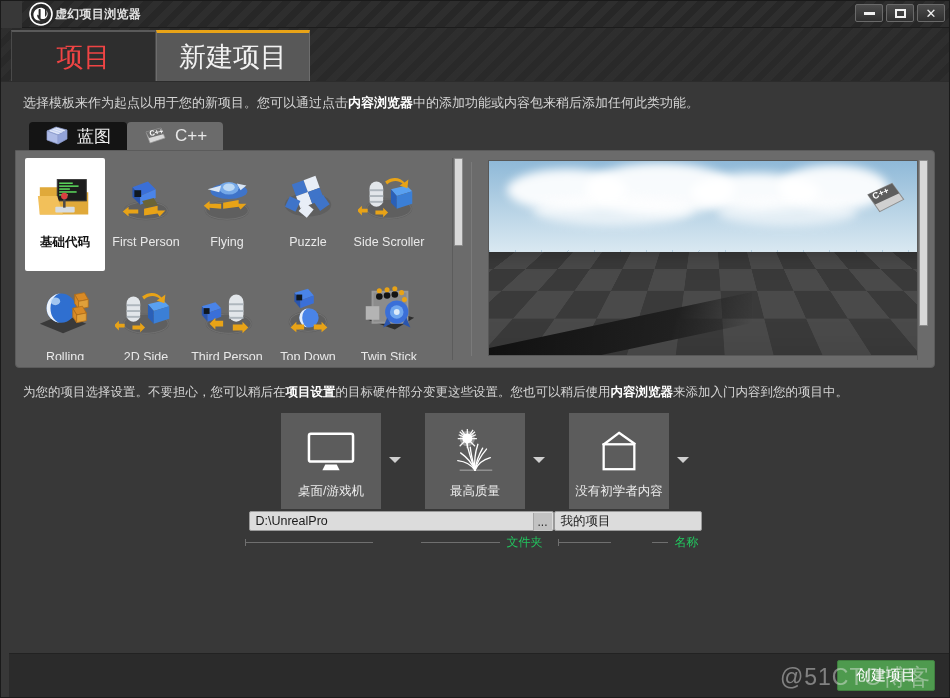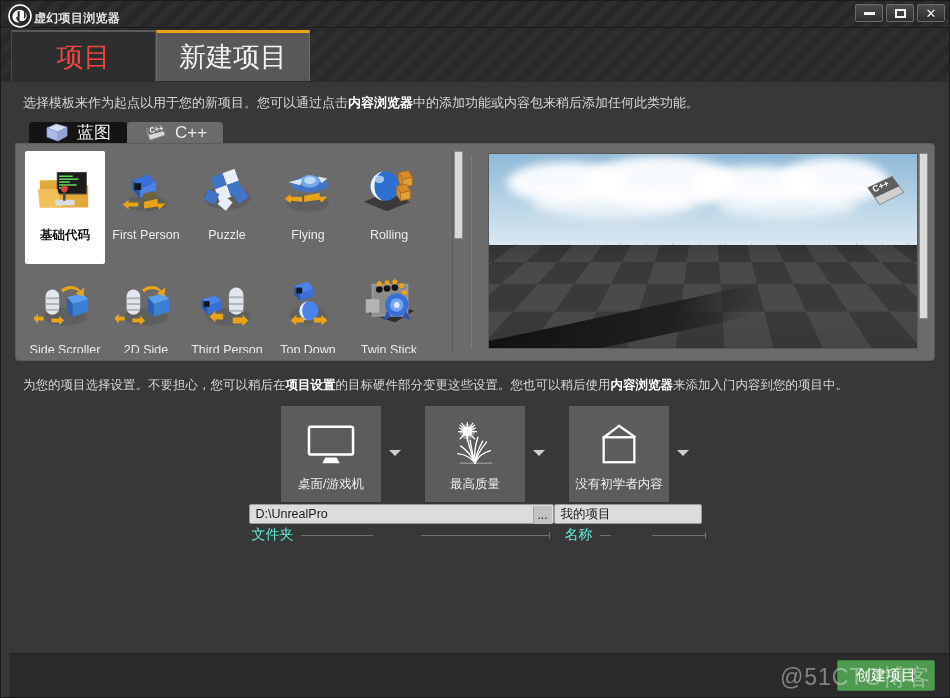--- a/index.html
+++ b/index.html
@@ -18,21 +18,21 @@
 
   
   .titlebar {
     position: relative;
     height: 27px;
     background:
       repeating-linear-gradient(-45deg,
         #2e2e2e 0px, #2e2e2e 7px,
         #272727 7px, #272727 14px);
     border-bottom: 1px solid #1c1c1c;
-    display: flex; align-items: flex-end;
+    display: flex; align-items: center; margin-left: 21px;
   }
   .ue-logo {
     width: 28px; height: 22px;
     margin-left: 5px;
     display: flex; align-items: center; justify-content: center;
     flex: 0 0 auto;
   }
   .ue-logo svg { display:block; }
   .title-text {
     font-size: 12px;
@@ -103,21 +103,21 @@
     font-size: 13px; color: #d5d5d5;
     padding: 12px 12px 10px 12px;
     line-height: 1.4;
   }
   .desc b { color: #ffffff; font-weight: bold; }
 
   
   .bp-tabs { display: flex; padding-left: 18px; align-items: flex-end; }
   .bp-tab {
     display: flex; align-items: center; gap: 8px;
-    height: 21px; padding: 0 16px;
+    height: 28px; padding: 0 16px;
     border-radius: 4px 4px 0 0;
     font-size: 17px;
   }
   .bp-tab.off { background: #141414; color: #ededed; }
   .bp-tab.on  { background: #6b6b6b; color: #e8e8e8; }
   .bp-ico { width: 24px; height: 22px; flex:0 0 auto; }
 
   
   .template-panel {
     margin: 0 4px;
@@ -287,22 +287,22 @@
     display: flex; align-items: center; justify-content: center;
     font-size: 12px; color: #2b2b2b; line-height: 1;
   }
   .name-field { width: 148px; }
   .caption-row {
     display: flex; justify-content: center; gap: 8px;
     margin-top: 4px;
   }
   .caption {
     position: relative;
-    display: flex; align-items: center; justify-content: flex-start;
-    font-size: 14px; color: #5eead4;
+    display: flex; align-items: center; justify-content: flex-end;
+    font-size: 12px; color: #22c55e;
     height: 14px;
   }
   .caption.w1 { width: 305px; }
   .caption.w2 { width: 148px; }
   .caption .line {
     position: absolute; top: 50%; height: 1px; background: #6f6f6f;
   }
   .caption .line.l { left: 0; right: 58%; }
   .caption .line.r { right: 0; left: 58%; }
   .caption.w2 .line.l { right: 64%; }
@@ -443,20 +443,37 @@
                 <path d="M18 22 L34 16 L42 24 L26 31 Z" fill="#3a6fd8"></path>
                 <path d="M18 22 L26 31 L26 40 L18 32 Z" fill="#2a55ad"></path>
                 <path d="M26 31 L42 24 L42 33 L26 40 Z" fill="#4a84e8"></path>
                 <rect x="20" y="25" width="7" height="7" fill="#101820"></rect>
                 <path d="M28 36 L40 33 L44 40 L32 43 Z" fill="#6b6436"></path>
                 <path d="M30 44 L44 41 L44 46 L52 46 L46 52 L44 49 L30 51 Z" fill="#e8a317"></path>
                 <path d="M24 45 L14 45 L14 42 L8 47 L14 52 L14 49 L24 49 Z" fill="#e8a317"></path>
               </svg>
             </div>
             <div class="tpl-label">First Person</div>
+          </div>
+
+          <div class="tpl-item">
+            <div class="tpl-thumb">
+              <svg viewBox="0 0 64 64" width="62" height="62">
+                <ellipse cx="32" cy="46" rx="23" ry="10" fill="#5f5f5f"></ellipse>
+                <ellipse cx="32" cy="46" rx="22" ry="9" fill="none" stroke="#7b7b7b" stroke-width=".7"></ellipse>
+                <ellipse cx="34" cy="26" rx="19" ry="8" fill="#3f74c9"></ellipse>
+                <ellipse cx="34" cy="23" rx="10" ry="6.5" fill="#74a8e8"></ellipse>
+                <ellipse cx="34" cy="22" rx="6" ry="4" fill="#bcd9f5"></ellipse>
+                <path d="M12 24 L26 20 L24 27 Z" fill="#d9e6f5"></path>
+                <path d="M52 20 L42 18 L46 25 Z" fill="#d9e6f5"></path>
+                <path d="M28 38 L44 35 L44 39 L52 39 L46 45 L44 42 L28 44 Z" fill="#e8a317"></path>
+                <path d="M26 39 L14 39 L14 36 L8 41 L14 46 L14 43 L26 44 Z" fill="#e8a317"></path>
+              </svg>
+            </div>
+            <div class="tpl-label">Flying</div>
           </div>
 
           <div class="tpl-item">
             <div class="tpl-thumb">
               <svg viewBox="0 0 64 64" width="62" height="62">
                 <ellipse cx="32" cy="40" rx="24" ry="12" fill="#5f5f5f"></ellipse>
                 <g transform="rotate(-20 32 30)">
                   <rect x="20" y="14" width="13" height="13" fill="#3f74c9"></rect>
                   <rect x="33" y="14" width="13" height="13" fill="#e8eef7"></rect>
                   <rect x="20" y="27" width="13" height="13" fill="#e8eef7"></rect>
@@ -472,72 +489,55 @@
                   <rect x="25" y="40" width="11" height="11" fill="#e8eef7"></rect>
                 </g>
               </svg>
             </div>
             <div class="tpl-label">Puzzle</div>
           </div>
 
           <div class="tpl-item">
             <div class="tpl-thumb">
               <svg viewBox="0 0 64 64" width="62" height="62">
-                <ellipse cx="32" cy="46" rx="23" ry="10" fill="#5f5f5f"></ellipse>
-                <ellipse cx="32" cy="46" rx="22" ry="9" fill="none" stroke="#7b7b7b" stroke-width=".7"></ellipse>
-                <ellipse cx="34" cy="26" rx="19" ry="8" fill="#3f74c9"></ellipse>
-                <ellipse cx="34" cy="23" rx="10" ry="6.5" fill="#74a8e8"></ellipse>
-                <ellipse cx="34" cy="22" rx="6" ry="4" fill="#bcd9f5"></ellipse>
-                <path d="M12 24 L26 20 L24 27 Z" fill="#d9e6f5"></path>
-                <path d="M52 20 L42 18 L46 25 Z" fill="#d9e6f5"></path>
-                <path d="M28 38 L44 35 L44 39 L52 39 L46 45 L44 42 L28 44 Z" fill="#e8a317"></path>
-                <path d="M26 39 L14 39 L14 36 L8 41 L14 46 L14 43 L26 44 Z" fill="#e8a317"></path>
-              </svg>
-            </div>
-            <div class="tpl-label">Flying</div>
+                <ellipse cx="32" cy="44" rx="24" ry="11" fill="#5f5f5f"></ellipse>
+                <ellipse cx="32" cy="44" rx="23" ry="10" fill="none" stroke="#7b7b7b" stroke-width=".7"></ellipse>
+                <rect x="12" y="16" width="14" height="26" rx="7" fill="#e2e6ea"></rect>
+                <rect x="12" y="24" width="14" height="2" fill="#aeb6bd"></rect>
+                <rect x="12" y="30" width="14" height="2" fill="#aeb6bd"></rect>
+                <rect x="12" y="36" width="14" height="2" fill="#aeb6bd"></rect>
+                <path d="M34 24 L50 20 L56 26 L40 31 Z" fill="#59a0f0"></path>
+                <path d="M34 24 L40 31 L40 44 L34 38 Z" fill="#2a60b8"></path>
+                <path d="M40 31 L56 26 L56 39 L40 44 Z" fill="#3b7fd6"></path>
+                <path d="M28 16 C36 10 44 12 48 17 L52 14 L51 23 L43 20 L46 18 C42 15 36 14 30 19 Z" fill="#e8a317"></path>
+                <path d="M10 44 L4 44 L4 41 L-1 46 L4 51 L4 48 L10 48 Z" fill="#e8a317"></path>
+                <path d="M18 46 L26 46 L26 43 L31 48 L26 53 L26 50 L18 50 Z" fill="#e8a317"></path>
+              </svg>
+            </div>
+            <div class="tpl-label">Side Scroller</div>
           </div>
 
           <div class="tpl-item">
             <div class="tpl-thumb">
               <svg viewBox="0 0 64 64" width="62" height="62">
                 <path d="M6 44 L30 34 L54 44 L30 54 Z" fill="#3a3a3a"></path>
                 <circle cx="28" cy="28" r="15" fill="#2f6fd0"></circle>
                 <path d="M28 13 A15 15 0 0 0 28 43 A11 15 0 0 1 28 13 Z" fill="#eef4fb"></path>
                 <ellipse cx="22" cy="21" rx="5" ry="4" fill="#bfdcf7" opacity=".8"></ellipse>
                 <g fill="#d98a25" stroke="#b06d18" stroke-width=".8">
                   <path d="M42 14 L52 12 L56 19 L46 21 Z"></path>
                   <path d="M42 14 L46 21 L46 29 L42 23 Z"></path>
                   <path d="M46 21 L56 19 L56 27 L46 29 Z" fill="#e0a03a"></path>
                   <path d="M40 28 L50 26 L54 33 L44 35 Z"></path>
                   <path d="M40 28 L44 35 L44 43 L40 37 Z"></path>
                   <path d="M44 35 L54 33 L54 41 L44 43 Z" fill="#e0a03a"></path>
                 </g>
               </svg>
             </div>
             <div class="tpl-label">Rolling</div>
-          </div>
-
-          <div class="tpl-item">
-            <div class="tpl-thumb">
-              <svg viewBox="0 0 64 64" width="62" height="62">
-                <ellipse cx="32" cy="44" rx="24" ry="11" fill="#5f5f5f"></ellipse>
-                <ellipse cx="32" cy="44" rx="23" ry="10" fill="none" stroke="#7b7b7b" stroke-width=".7"></ellipse>
-                <rect x="12" y="16" width="14" height="26" rx="7" fill="#e2e6ea"></rect>
-                <rect x="12" y="24" width="14" height="2" fill="#aeb6bd"></rect>
-                <rect x="12" y="30" width="14" height="2" fill="#aeb6bd"></rect>
-                <rect x="12" y="36" width="14" height="2" fill="#aeb6bd"></rect>
-                <path d="M34 24 L50 20 L56 26 L40 31 Z" fill="#59a0f0"></path>
-                <path d="M34 24 L40 31 L40 44 L34 38 Z" fill="#2a60b8"></path>
-                <path d="M40 31 L56 26 L56 39 L40 44 Z" fill="#3b7fd6"></path>
-                <path d="M28 16 C36 10 44 12 48 17 L52 14 L51 23 L43 20 L46 18 C42 15 36 14 30 19 Z" fill="#e8a317"></path>
-                <path d="M10 44 L4 44 L4 41 L-1 46 L4 51 L4 48 L10 48 Z" fill="#e8a317"></path>
-                <path d="M18 46 L26 46 L26 43 L31 48 L26 53 L26 50 L18 50 Z" fill="#e8a317"></path>
-              </svg>
-            </div>
-            <div class="tpl-label">Side Scroller</div>
           </div>
 
           <div class="tpl-item">
             <div class="tpl-thumb">
               <svg viewBox="0 0 64 64" width="62" height="62">
                 <ellipse cx="32" cy="44" rx="24" ry="11" fill="#5f5f5f"></ellipse>
                 <ellipse cx="32" cy="44" rx="23" ry="10" fill="none" stroke="#7b7b7b" stroke-width=".7"></ellipse>
                 <rect x="12" y="16" width="14" height="26" rx="7" fill="#e2e6ea"></rect>
                 <rect x="12" y="24" width="14" height="2" fill="#aeb6bd"></rect>
                 <rect x="12" y="30" width="14" height="2" fill="#aeb6bd"></rect>

